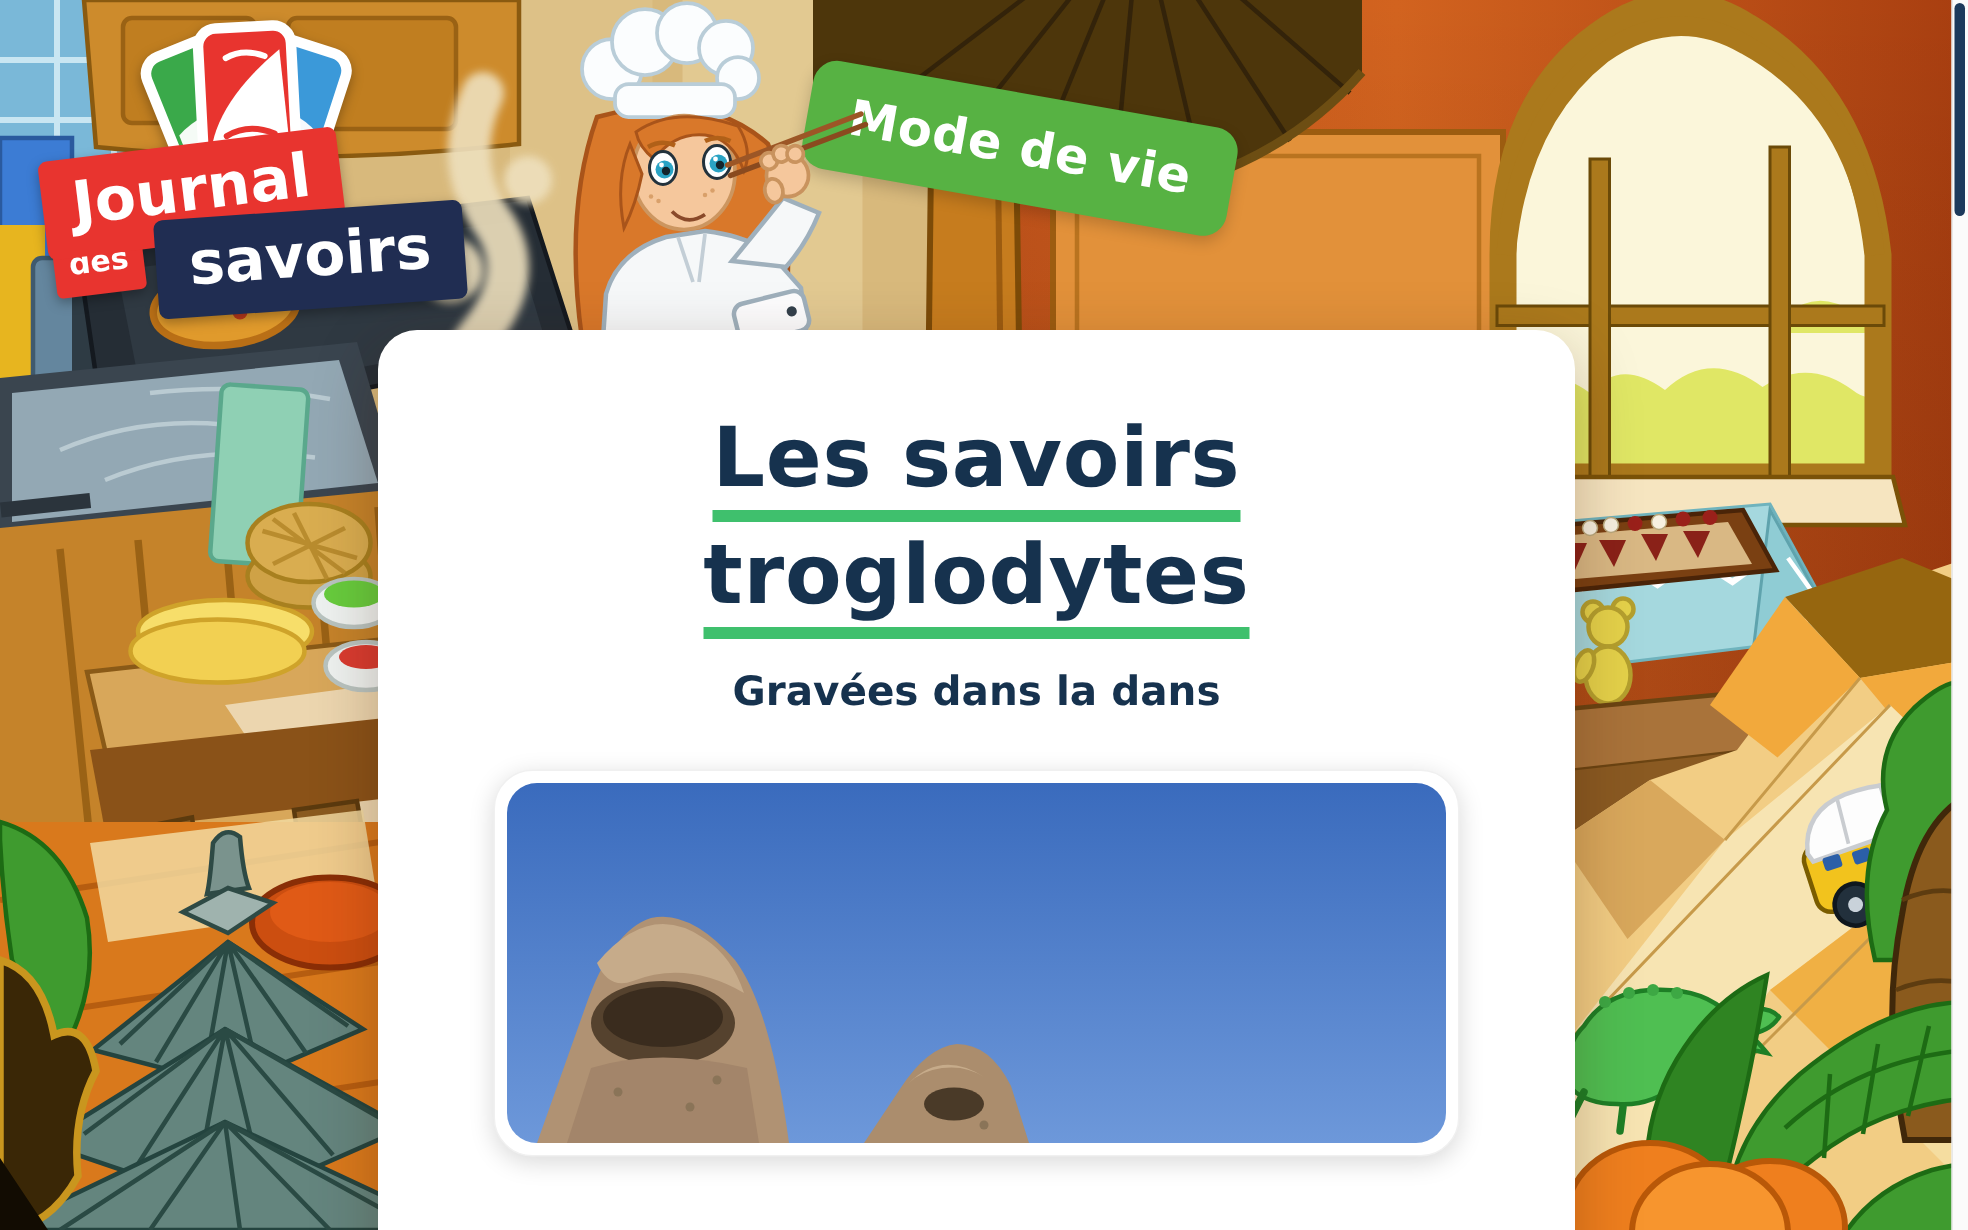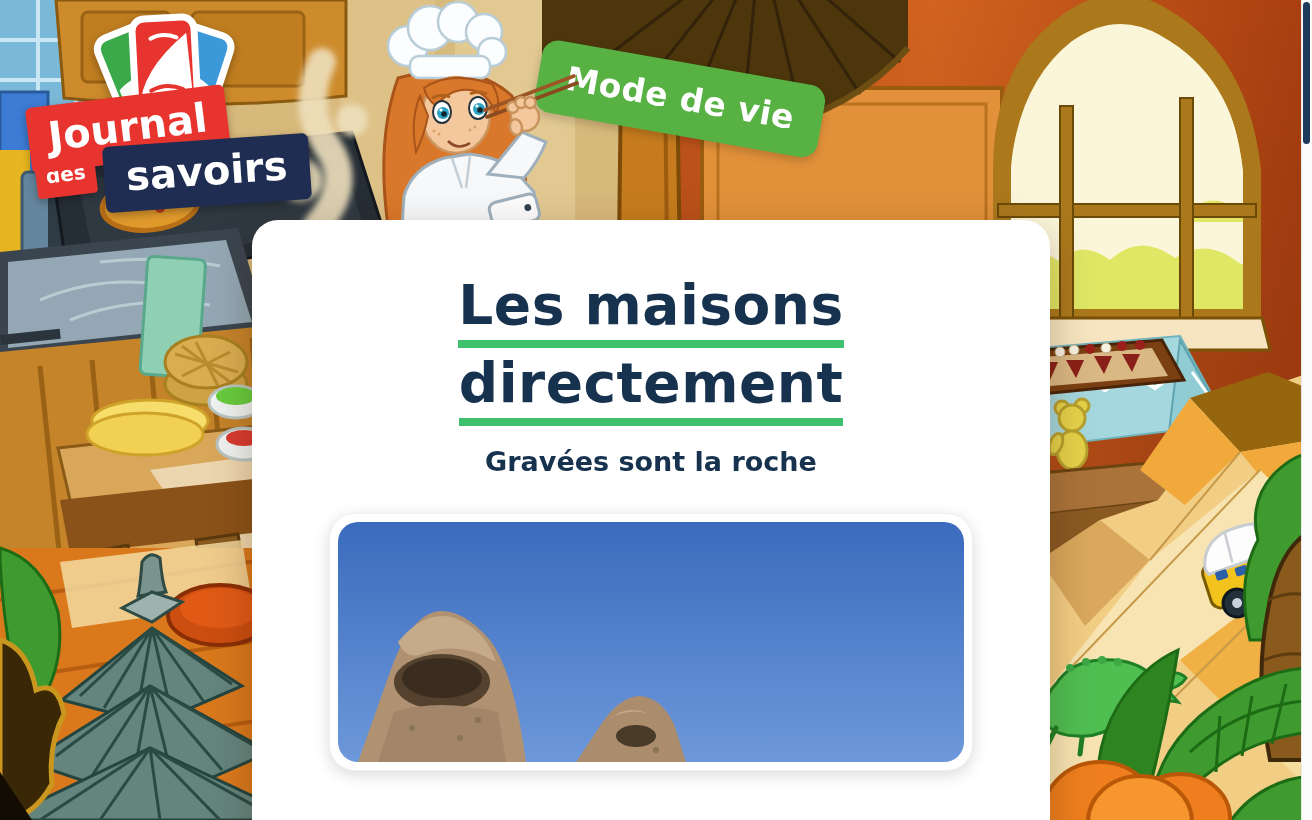--- a/index.html
+++ b/index.html
@@ -352,23 +352,23 @@
   <div class="banner banner-des">
     <span>des</span>
   </div>
   <div class="banner banner-savoirs">
     <span>savoirs</span>
   </div>
 </div>
 
 <div class="card">
   <h1>
-    <span class="underlined">Les maisons directement</span>
+    <span class="underlined">Les savoirs troglodytes</span>
   </h1>
-  <h2>Gravées sont la roche</h2>
+  <h2>Gravées dans la dans</h2>
 
   <div class="photo-frame">
     <div class="photo-inner">
       <svg width="626" height="240" viewBox="0 0 626 240" xmlns="http://www.w3.org/2000/svg">
         <defs>
           <linearGradient id="skyG" x1="0" y1="0" x2="0" y2="1">
             <stop offset="0" stop-color="#3a6bbd"></stop>
               <stop offset="1" stop-color="#6d98da"></stop>
           </linearGradient>
         </defs>

